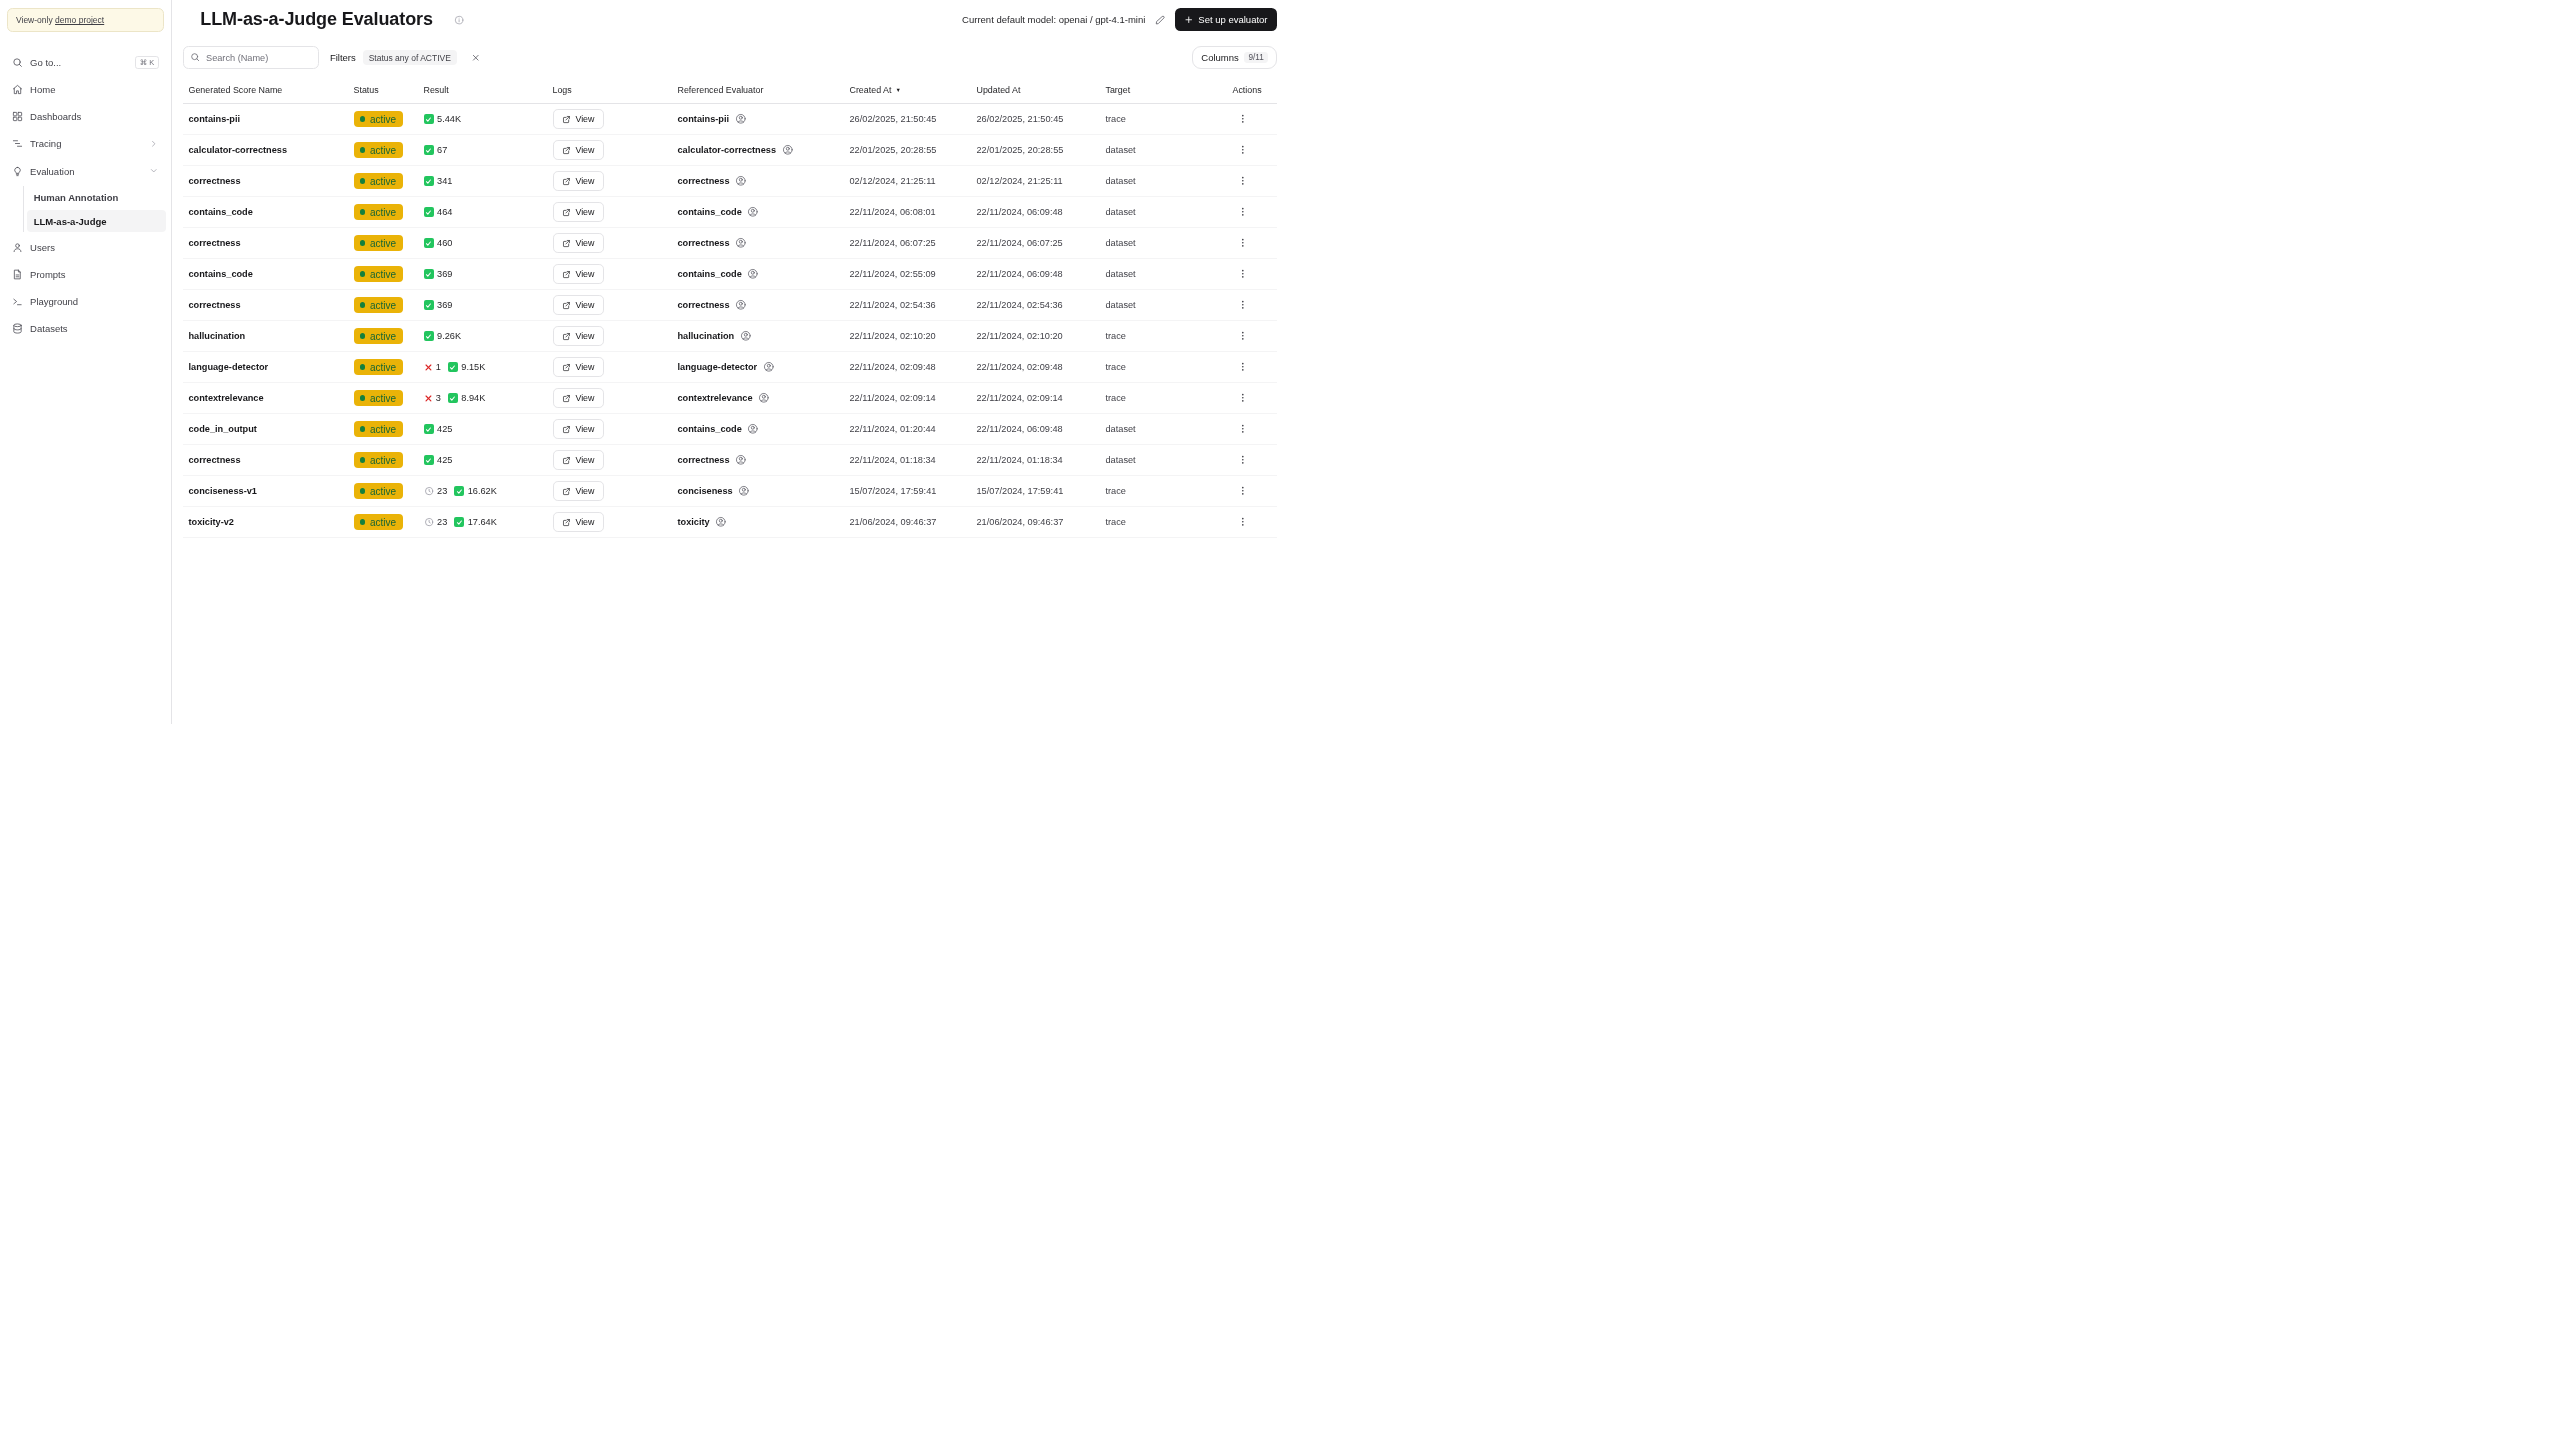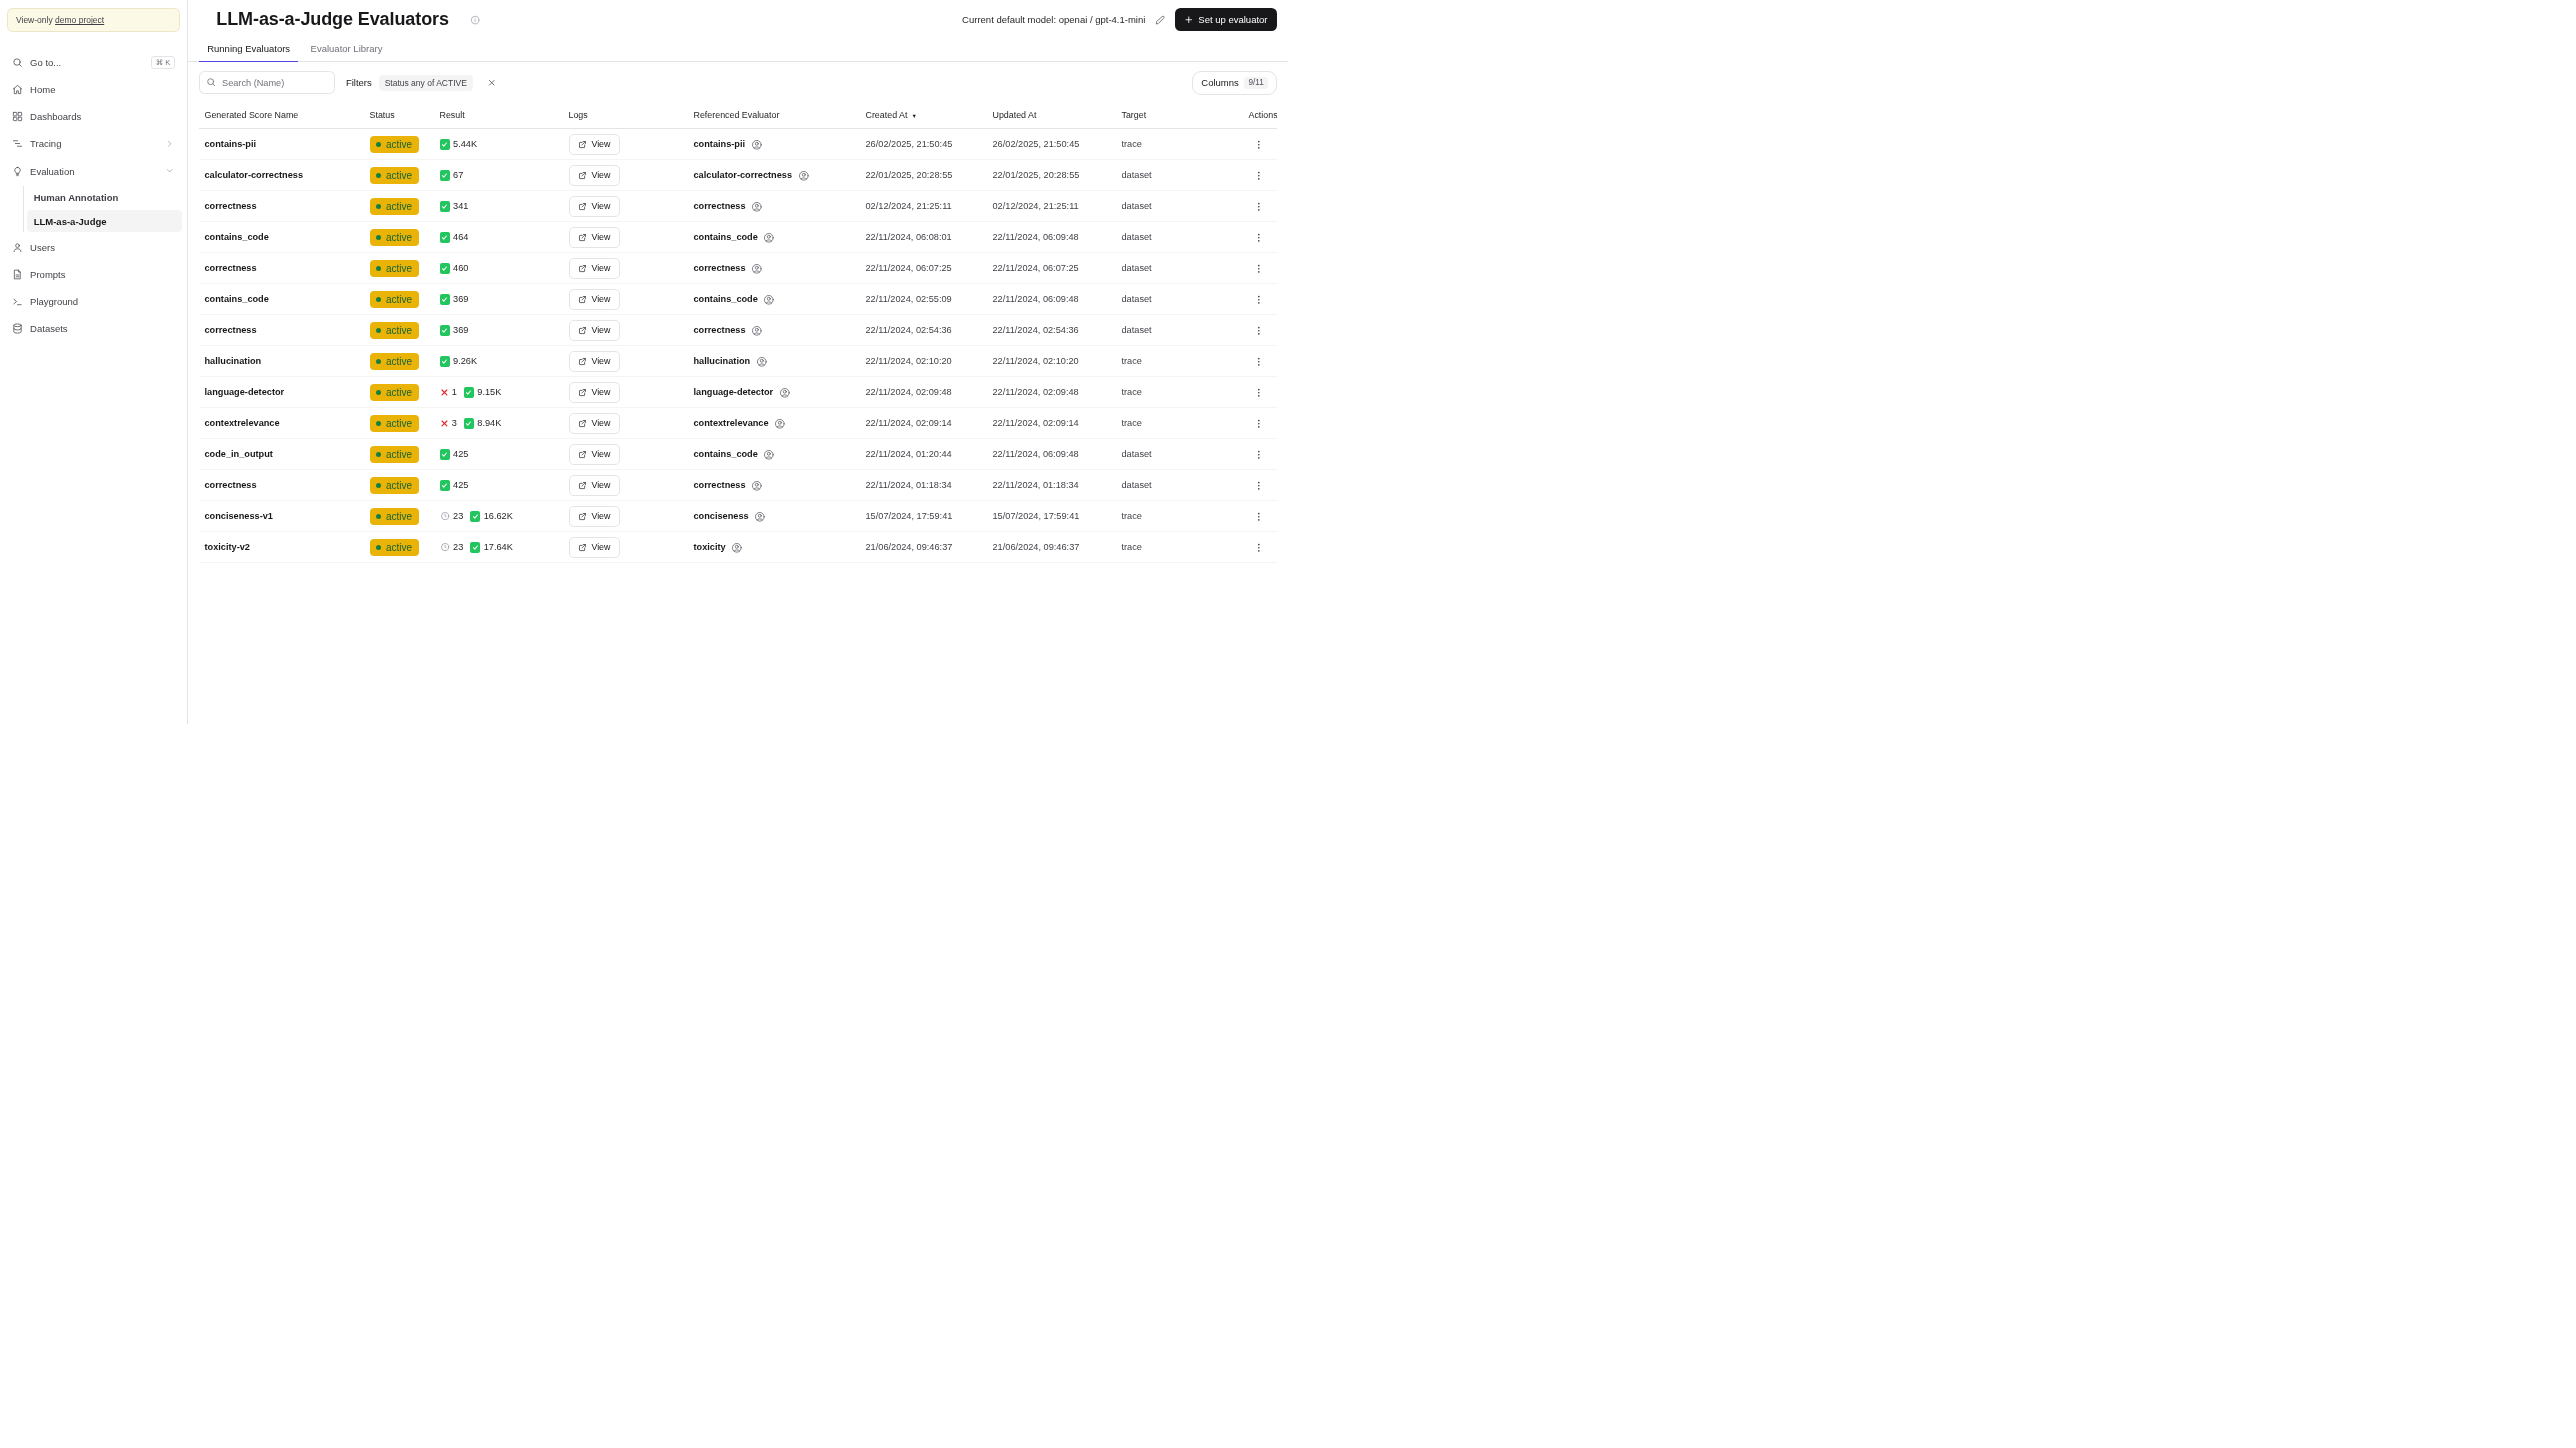--- a/index.html
+++ b/index.html
@@ -1,21 +1,21 @@
 <!DOCTYPE html>
 <html style="font-size:11px"><head>
 <meta charset="utf-8">
 <style>
   * { box-sizing: border-box; }
   html, body { margin: 0; padding: 0; width: 1288px; height: 724px; background: #fff;
     font-family: "Liberation Sans", "DejaVu Sans", sans-serif; color: #18181b; }
   .app { display: flex; width: 100%; height: 100%; }
 
   
-  .sidebar { width: 188px; flex: none; border-right: 0.7px solid #e4e4e7; background: #fff;
+  .sidebar { width: 172px; flex: none; border-right: 0.7px solid #e4e4e7; background: #fff;
     display: flex; flex-direction: column; }
   .banner { margin: 8.2px 6.8px 0 6.8px; padding: 6.1px 8.2px; background: #fdf9e7;
     border: 0.7px solid #ece5c7; border-radius: 5.5px; font-size: 8.5px; color: #3f3f46; }
   .banner a { color: #3f3f46; text-decoration: underline; cursor: pointer; }
   nav { margin-top: 15px; padding: 0 5.5px; }
   .nav-item { display: flex; align-items: center; gap: 6.8px; height: 24.5px; padding: 0 6.8px;
     margin: 2.7px 0; border-radius: 4.1px; font-size: 9.5px; color: #3f3f46; cursor: pointer; }
   .nav-ic { width: 11px; height: 11px; stroke: #52525b; stroke-width: 1.8; fill: none;
     stroke-linecap: round; stroke-linejoin: round; flex: none; }
   .chev { width: 9.5px; height: 9.5px; stroke: #a1a1aa; stroke-width: 2; fill: none;
@@ -228,24 +228,20 @@
         <button class="btn-dark">
           <svg class="ic-plus" viewBox="0 0 24 24">
               <path d="M12 5v14"></path>
               <path d="M5 12h14"></path>
             </svg>
           <span>Set up evaluator</span>
         </button>
       </div>
     </header>
 
-    <div class="tabs">
-      <div class="tab active">Running Evaluators</div>
-      <div class="tab">Evaluator Library</div>
-    </div>
 
     <div class="toolbar">
       <div class="search-wrap">
         <svg class="ic-search" viewBox="0 0 24 24">
             <circle cx="11" cy="11" r="7"></circle>
             <path d="M20.5 20.5L16 16"></path>
           </svg>
         <input type="text" placeholder="Search (Name)" style="">
       </div>
       <button class="filters-btn">

